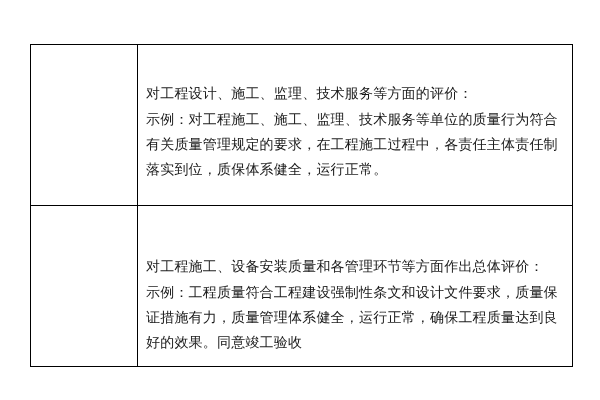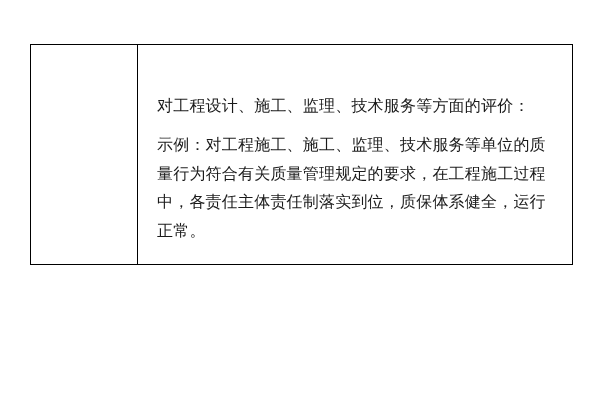--- a/index.html
+++ b/index.html
@@ -49,27 +49,27 @@
     box-sizing: border-box;
     height: 100%;
   }
   .label-text {
     font-size: 11px;
     color: #000000;
     line-height: 1.7;
     white-space: pre-wrap;
   }
   .para {
-    font-size: 16px;
+    font-size: 14px;
     color: #1a1a1a;
     line-height: 1.78;
     letter-spacing: 0.2px;
     white-space: pre-wrap;
     word-break: break-all;
-    margin: 11px;
+    margin: 0;
   }
   .para.title-line {
     margin-bottom: 1px;
   }
   .row-one .cell-inner {
     padding-top: 36px;
   }
   .row-two .cell-inner {
     padding-top: 48px;
   }
@@ -86,15 +86,28 @@
             <div class="label-text"></div>
           </div>
         </td>
         <td class="col-body">
           <div class="cell-inner">
             <p class="para title-line">对工程设计、施工、监理、技术服务等方面的评价：</p>
             <p class="para">示例：对工程施工、施工、监理、技术服务等单位的质量行为符合有关质量管理规定的要求，在工程施工过程中，各责任主体责任制落实到位，质保体系健全，运行正常。</p>
           </div>
         </td>
       </tr>
+      <tr class="row-two">
+        <td class="col-label">
+          <div class="cell-inner">
+            <div class="label-text"></div>
+          </div>
+        </td>
+        <td class="col-body">
+          <div class="cell-inner">
+            <p class="para title-line">对工程施工、设备安装质量和各管理环节等方面作出总体评价：</p>
+            <p class="para">示例：工程质量符合工程建设强制性条文和设计文件要求，质量保证措施有力，质量管理体系健全，运行正常，确保工程质量达到良好的效果。同意竣工验收</p>
+          </div>
+        </td>
+      </tr>
     </tbody>
   </table>
 </div>
 
 </body></html>

